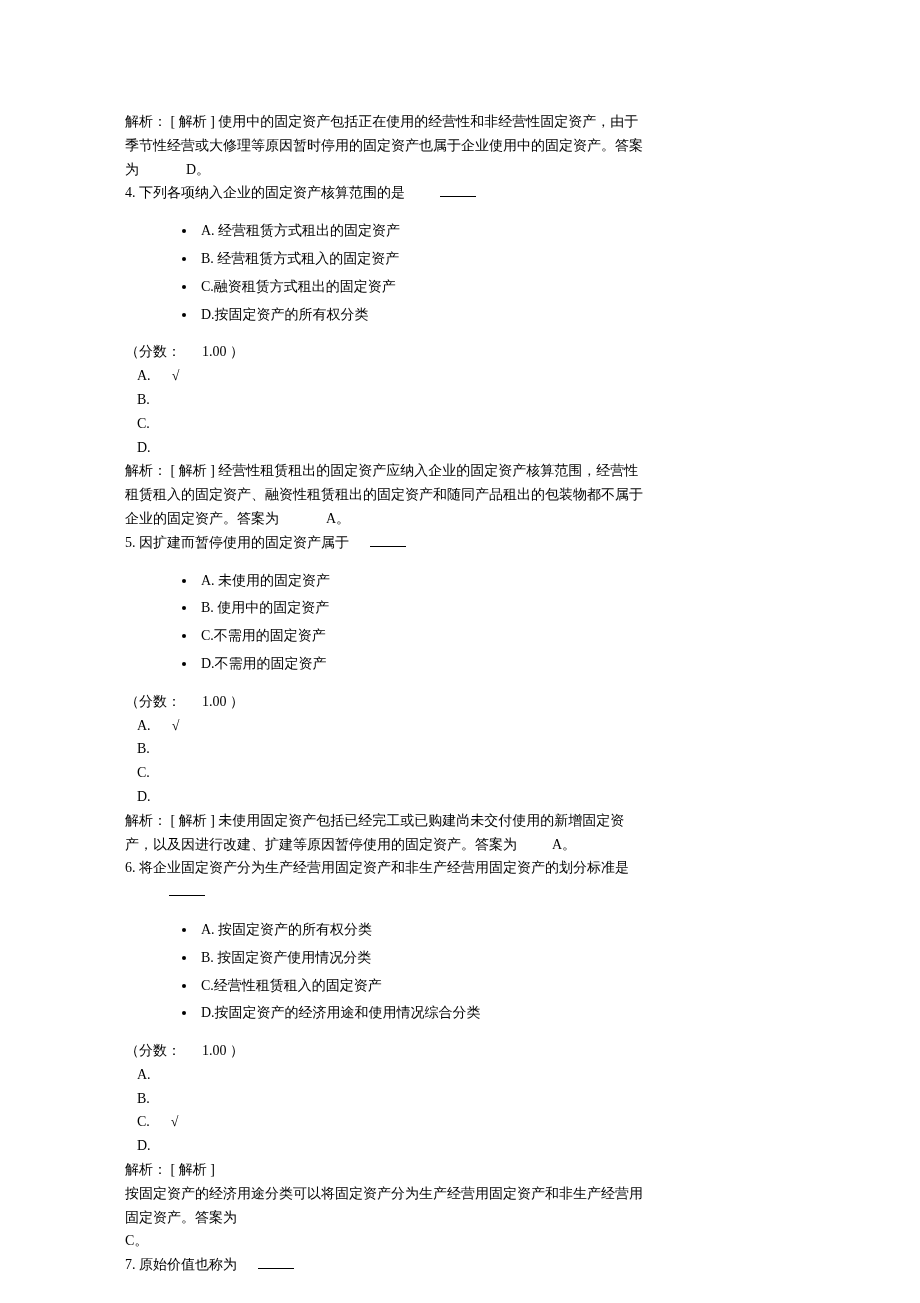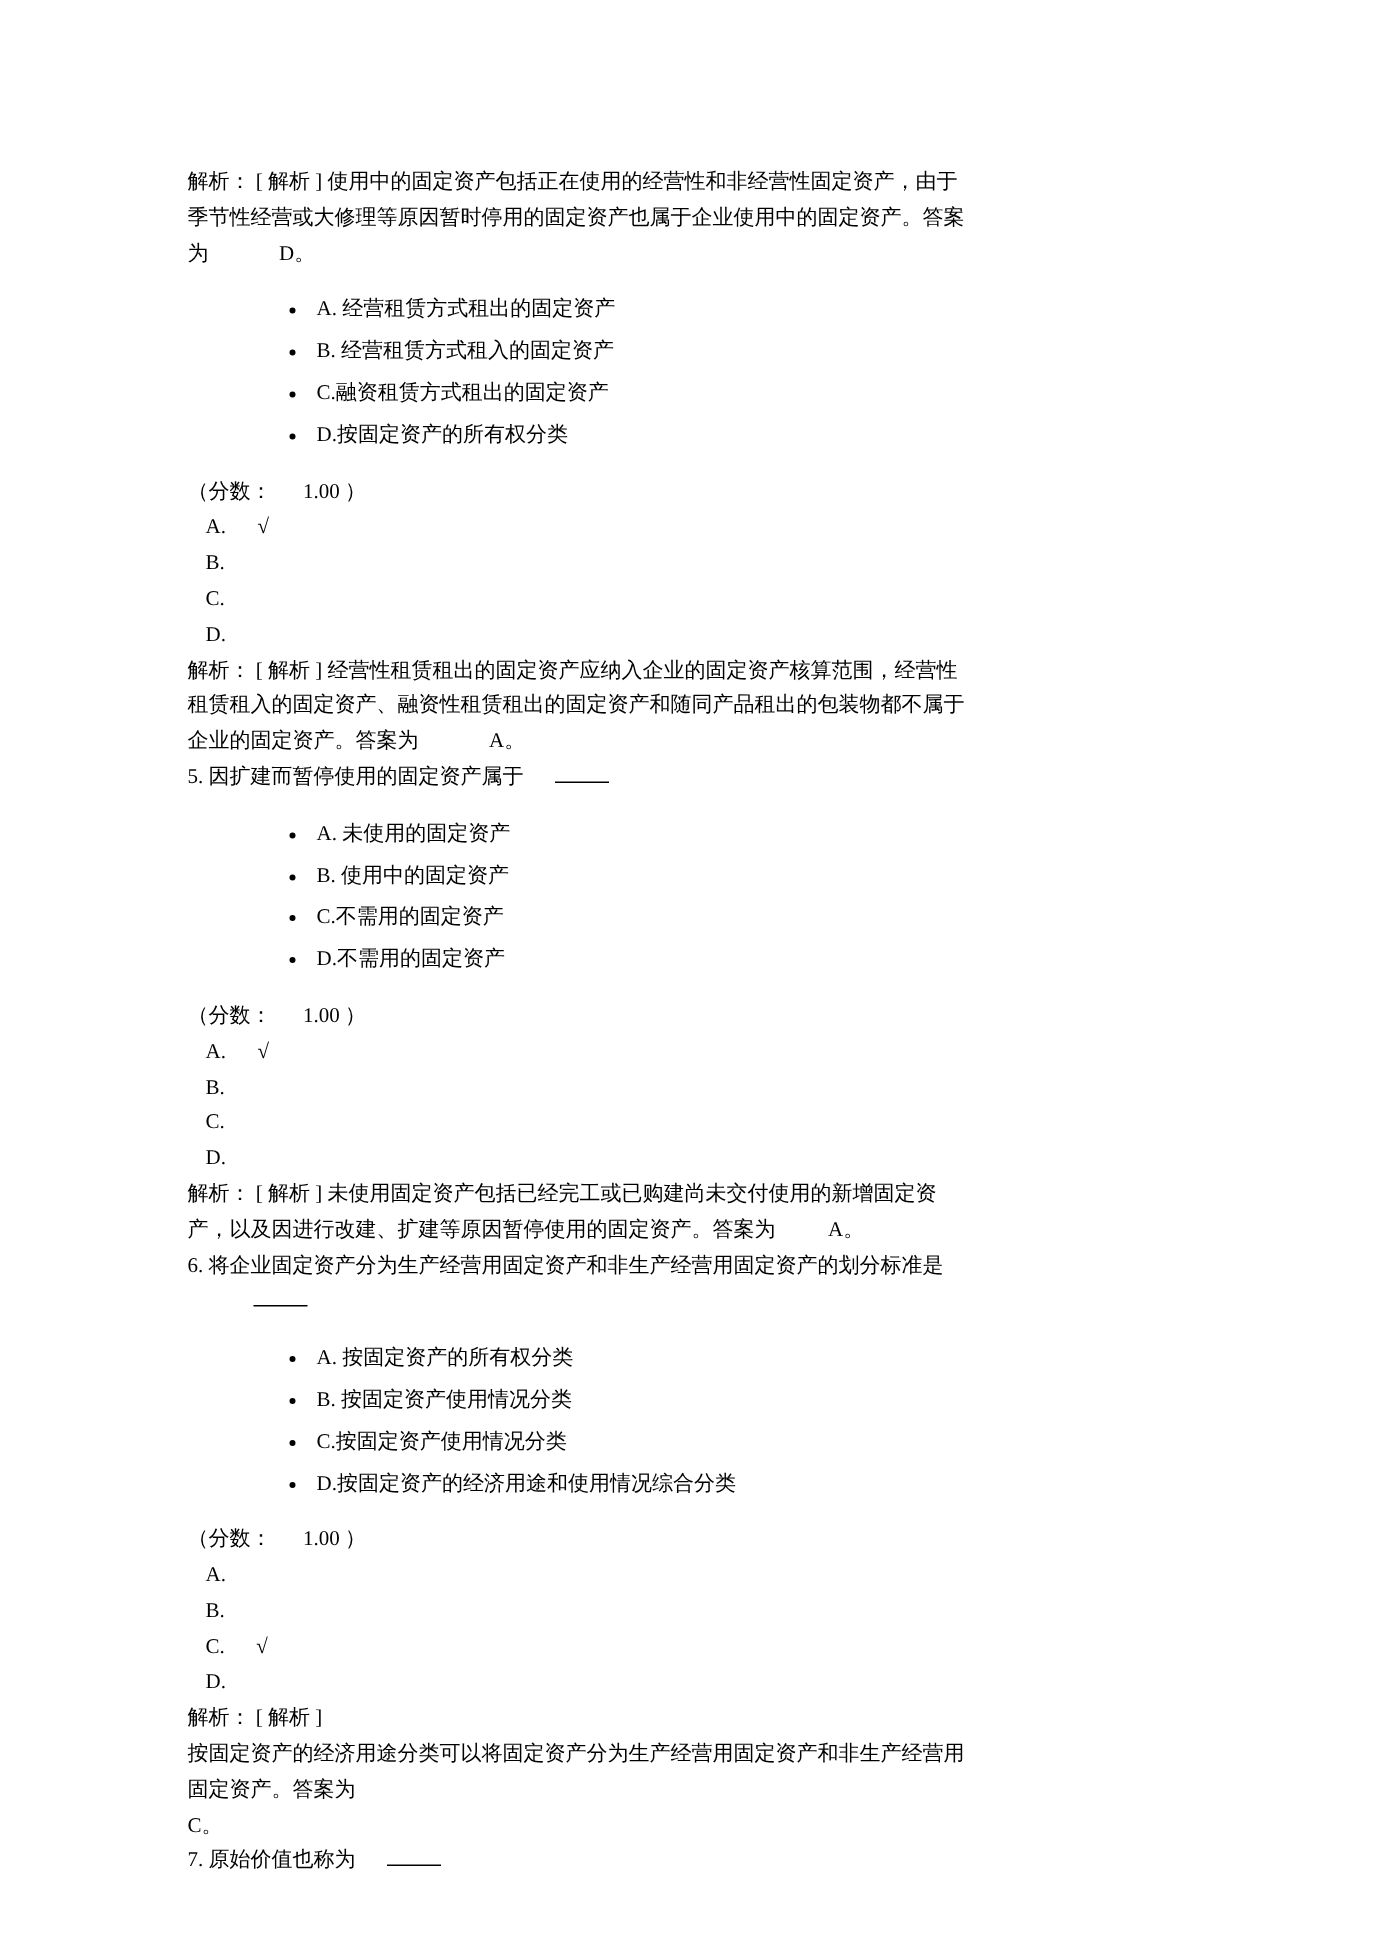--- a/index.html
+++ b/index.html
@@ -28,21 +28,21 @@
     vertical-align: baseline;
   }
   .blank-short { width: 36px; }
   .blank-med { width: 36px; }
   ul.opts {
     list-style: disc;
     margin: 14px 0 14px 0;
     padding-left: 70px;
   }
   ul.opts li {
-    margin: 4px 12px;
+    margin: 4px 2px;
     padding-left: 4px;
   }
   .ans-block {
     margin-top: 14px;
   }
   .ans-line {
     padding-left: 12px;
   }
   .para {
     margin: 0;
@@ -66,20 +66,26 @@
 <div class="page">
 
   <p class="para">
     <span class="txt">解析：</span>
     <span class="txt">[ 解析 ]</span>
     <span class="txt"> 使用中的固定资产包括正在使用的经营性和非经营性固定资产，由于季节性经营或大修理等原因暂时停用的固定资产也属于企业使用中的固定资产。答案为</span>
     <span class="gap-lg"></span>
     <span class="txt">D。</span>
   </p>
 
+  <p class="para">
+    <span class="txt">4.</span>
+    <span class="txt"> 下列各项纳入企业的固定资产核算范围的是</span>
+    <span class="gap"></span>
+    <span class="blank blank-short"></span>
+  </p>
 
   <ul class="opts">
     <li><span class="txt">A. 经营租赁方式租出的固定资产</span></li>
     <li><span class="txt">B. 经营租赁方式租入的固定资产</span></li>
     <li><span class="txt">C.融资租赁方式租出的固定资产</span></li>
     <li><span class="txt">D.按固定资产的所有权分类</span></li>
   </ul>
 
   <div class="ans-block">
     <p class="para">
@@ -148,21 +154,21 @@
   <p class="para">
     <span class="txt">6.</span>
     <span class="txt"> 将企业固定资产分为生产经营用固定资产和非生产经营用固定资产的划分标准是</span>
     <span class="gap-lg"></span>
     <span class="blank blank-short"></span>
   </p>
 
   <ul class="opts">
     <li><span class="txt">A. 按固定资产的所有权分类</span></li>
     <li><span class="txt">B. 按固定资产使用情况分类</span></li>
-    <li><span class="txt">C.按固定资产使用情况分类</span></li>
+    <li><span class="txt">C.经营性租赁租入的固定资产</span></li>
     <li><span class="txt">D.按固定资产的经济用途和使用情况综合分类</span></li>
   </ul>
 
   <div class="ans-block">
     <p class="para">
       <span class="txt">（分数：</span>
       <span class="gap-sm"></span>
       <span class="txt">1.00</span>
       <span class="txt">）</span>
     </p>

